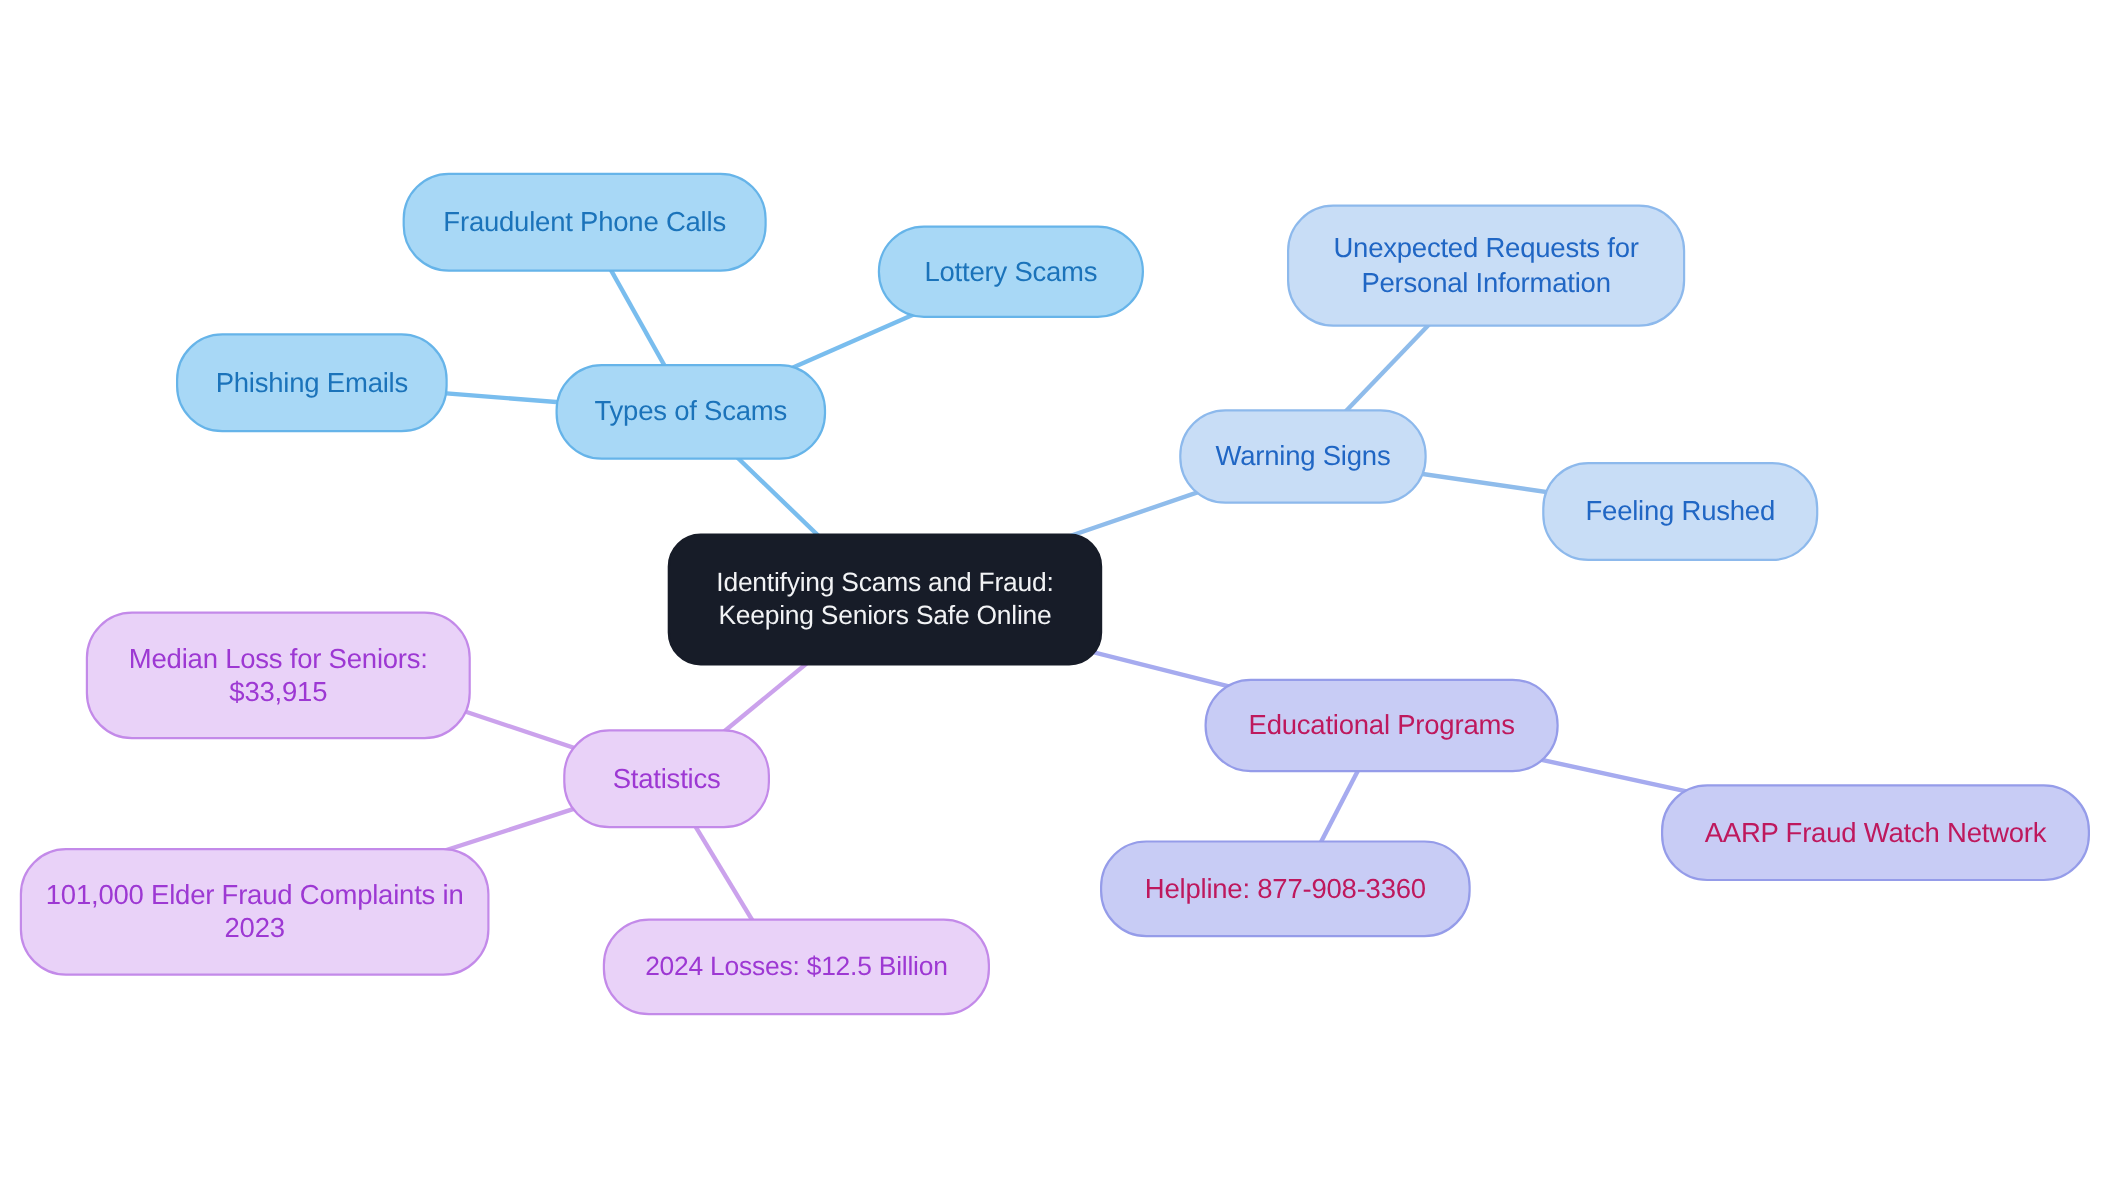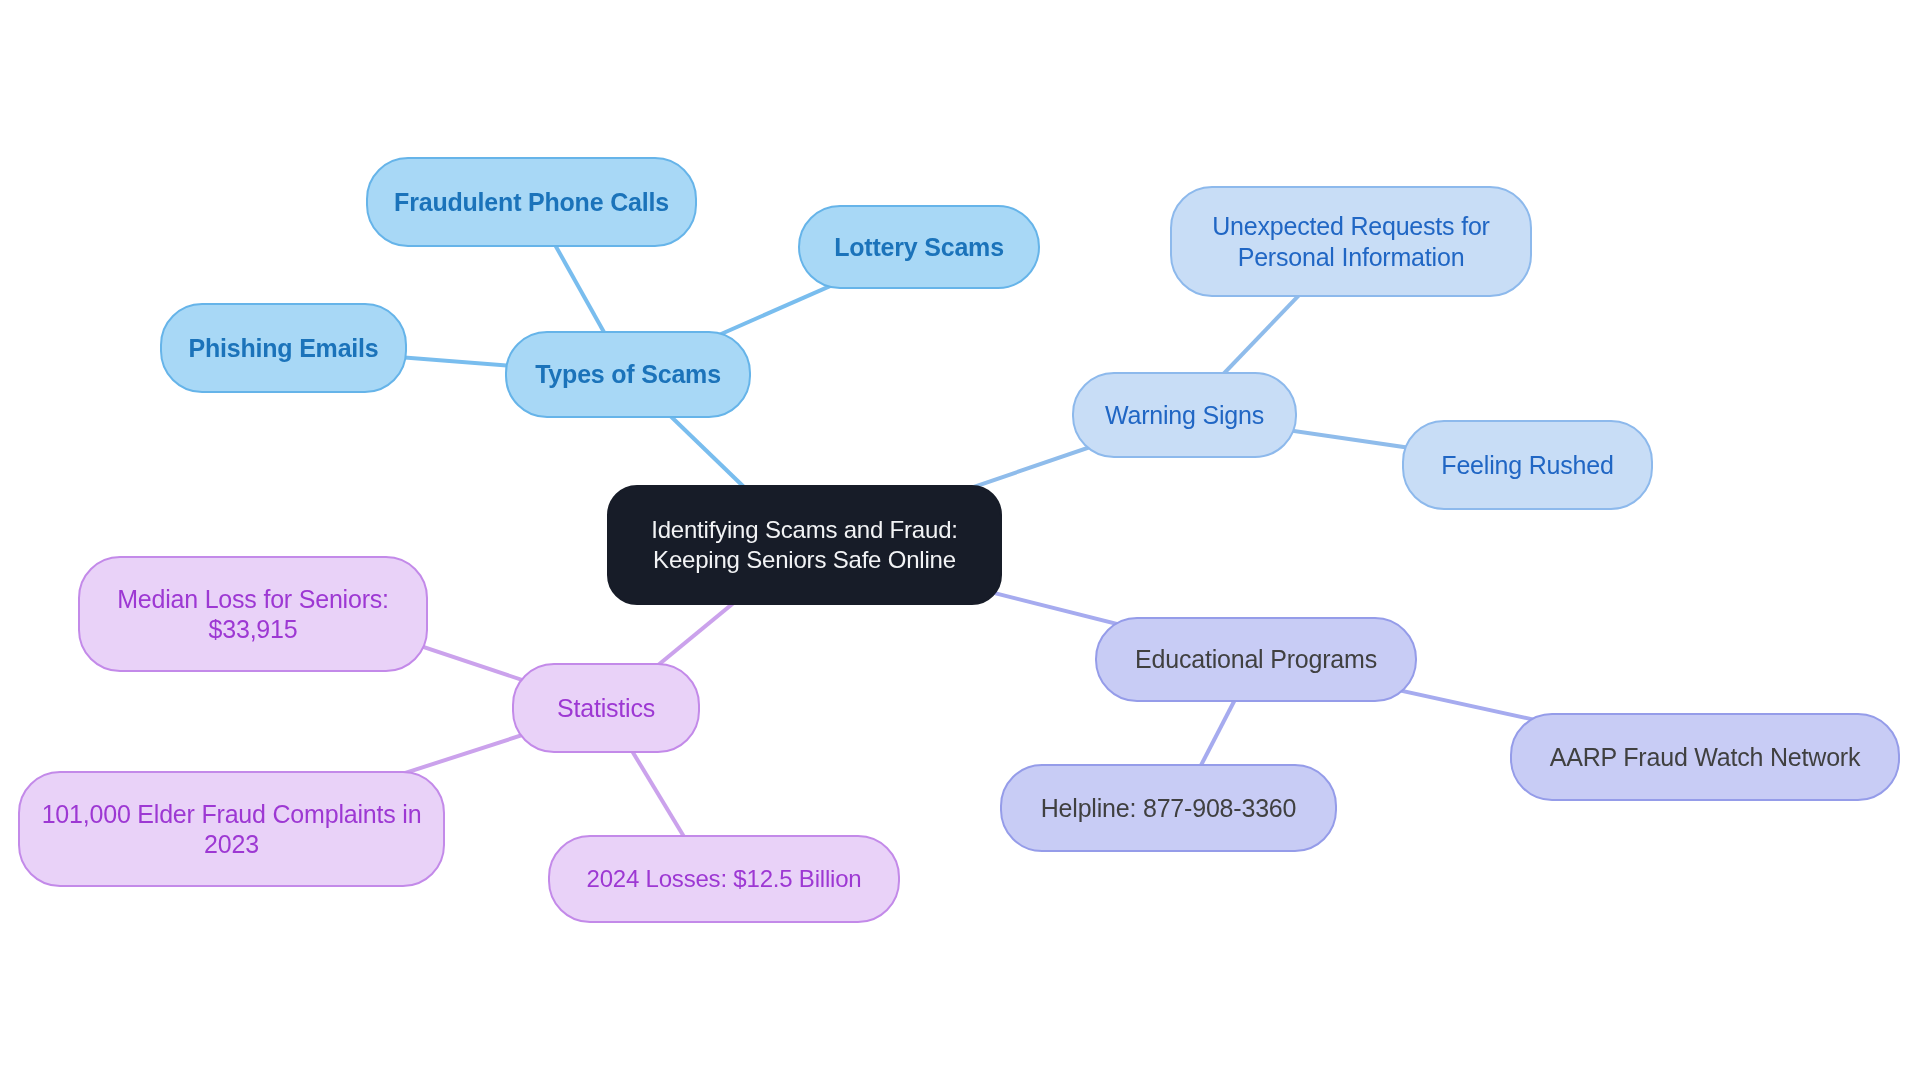--- a/index.html
+++ b/index.html
@@ -11,24 +11,24 @@
   .node{
     position:absolute;display:flex;align-items:center;justify-content:center;
     text-align:center;box-sizing:border-box;border-radius:42px;border:2px solid transparent;
     font-size:25px;line-height:1.22;letter-spacing:-0.2px;padding:4px 18px;
     cursor:default;
   }
   .node.center{
     background:#171c28;border-color:#171c28;color:#f2f3f5;
     border-radius:30px;font-size:24px;line-height:1.25;
   }
-  .node.g-types{background:#a8d8f6;border-color:#66b4e9;color:#1b73ba;font-weight:bold;}
+  .node.g-types{background:#a8d8f6;border-color:#66b4e9;color:#1b73ba;}
   .node.g-warning{background:#c8ddf6;border-color:#8db9ec;color:#2066c4;}
   .node.g-stats{background:#e9d2f8;border-color:#c38ae9;color:#9d38d3;}
-  .node.g-edu{background:#c8ccf5;border-color:#959ce9;color:#404040;}
+  .node.g-edu{background:#c8ccf5;border-color:#959ce9;color:#be185d;}
 </style>
 </head>
 <body>
 
 <div class="stage">
 
   <svg class="edges" viewBox="0 0 1920 1083">
 
     <line x1="804" y1="545" x2="628" y2="375" stroke="#79bdee" stroke-width="4"></line>
     <line x1="628" y1="375" x2="531" y2="202" stroke="#79bdee" stroke-width="4"></line>

